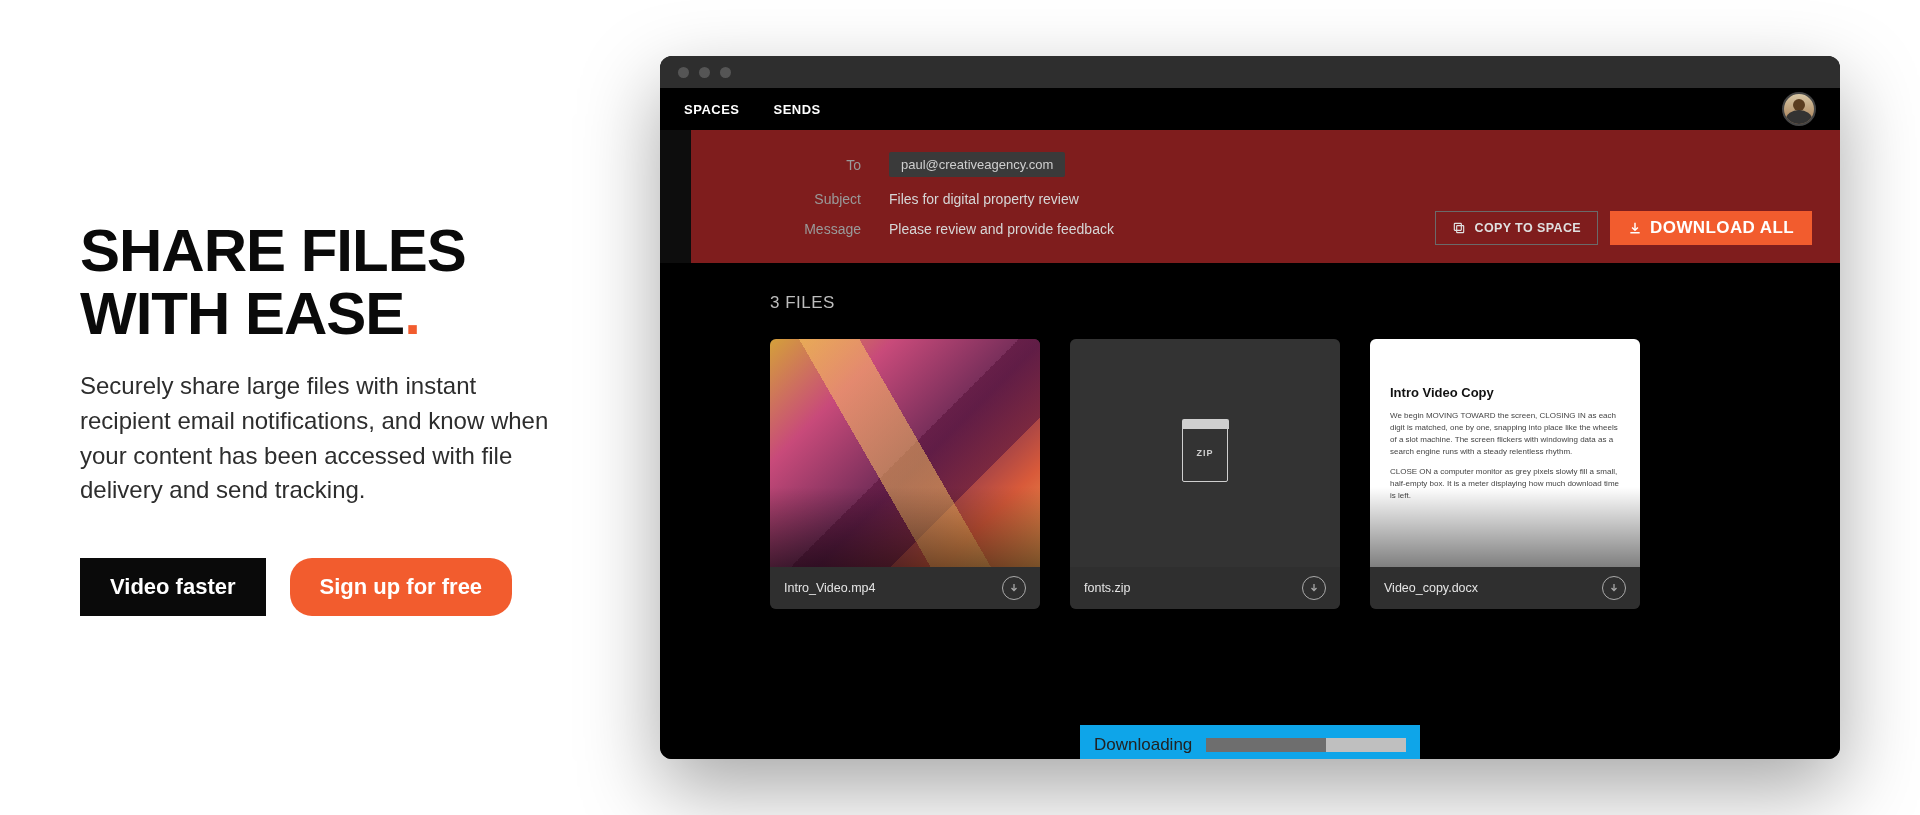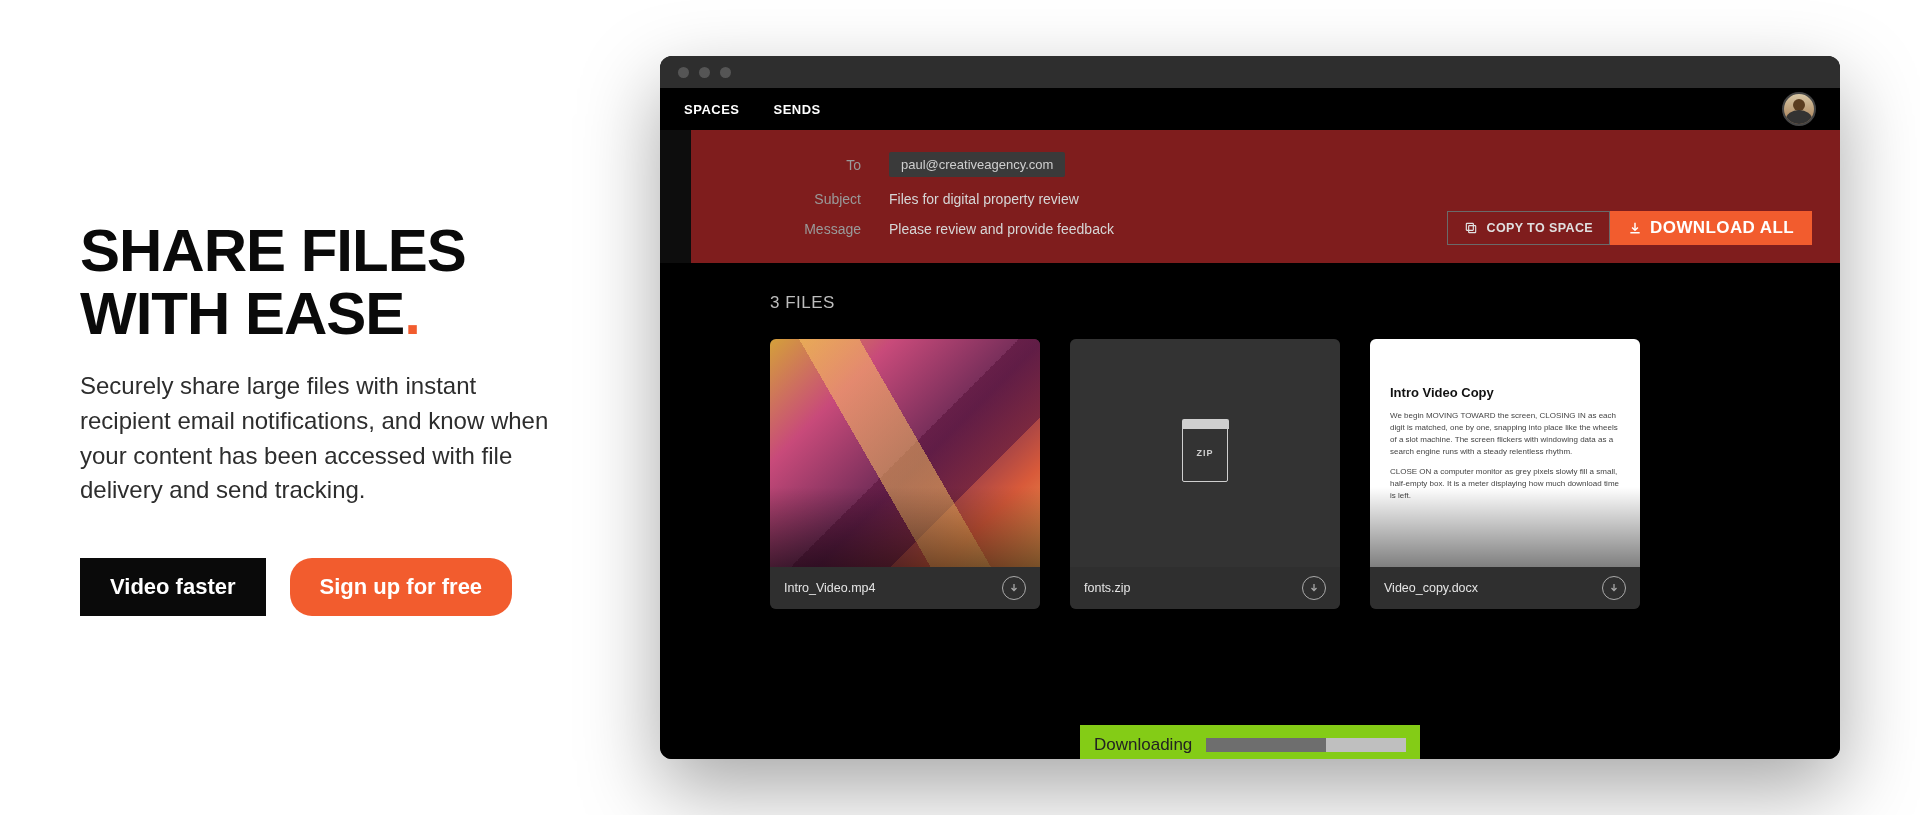--- a/index.html
+++ b/index.html
@@ -22,21 +22,21 @@
   .nav-tab { color: #fff; font-size: 13px; font-weight: 700; letter-spacing: 0.5px; margin-right: 34px; cursor: pointer; }
   .avatar { margin-left: auto; width: 34px; height: 34px; border-radius: 50%; background: linear-gradient(180deg,#d8c7a5 0%,#a67c52 100%); border:2px solid #444; position:relative; overflow:hidden; }
   .avatar::before{content:"";position:absolute;top:5px;left:50%;transform:translateX(-50%);width:12px;height:12px;border-radius:50%;background:#5b3d20;}
   .avatar::after{content:"";position:absolute;bottom:-4px;left:50%;transform:translateX(-50%);width:26px;height:18px;border-radius:50% 50% 0 0;background:#333;}
 
   .form-area { background: #7f1d1d; padding: 22px 28px 22px 28px; position: relative; margin-left: 31px; }
   .form-row { display: flex; align-items: center; margin-bottom: 14px; }
   .form-label { width: 170px; text-align: right; padding-right: 28px; color: #9a9a9a; font-size: 14px; }
   .form-value { color: #d6d6d6; font-size: 14px; }
   .chip { background: #3a3a3a; padding: 5px 12px; border-radius: 2px; color: #cfcfcf; font-size: 13px; display:inline-block; }
-  .action-bar { position: absolute; right: 28px; bottom: 18px; display: flex; }
+  .action-bar { position: absolute; right: 28px; bottom: 18px; display: flex; gap: 12px; }
   .btn-outline { height: 34px; padding: 0 16px; background: transparent; border: 1px solid #6a6a6a; color: #e0e0e0; font-size: 12.5px; font-weight: 600; letter-spacing: 0.4px; display: inline-flex; align-items: center; gap: 8px; cursor: pointer; }
   .btn-download { height: 34px; padding: 0 18px; background: #f25c2e; border: none; color: #fff; font-size: 17px; font-weight: 700; letter-spacing: 0.4px; display: inline-flex; align-items: center; gap: 8px; cursor: pointer; }
 
   .files-area { background: #000; padding: 30px 110px 150px 110px; }
   .files-heading { color: #bdbdbd; font-size: 17px; font-weight: 400; letter-spacing: 0.5px; margin-bottom: 26px; }
   .files-grid { display: flex; gap: 30px; }
   .file-card { width: 270px; height: 270px; border-radius: 6px; overflow: hidden; background: #1a1a1a; position: relative; display:flex; flex-direction:column; }
   .thumb { flex: 1; position: relative; overflow:hidden; }
   .thumb-geo { background: linear-gradient(135deg,#d4a03a 0%,#c84a7a 25%,#6a2a55 55%,#d85a3a 80%,#f0a050 100%); }
   .thumb-geo::before{content:"";position:absolute;inset:0;background:
@@ -47,21 +47,21 @@
   .zip-icon::before{content:"";position:absolute;top:-6px;left:-1.5px;right:-1.5px;height:10px;background:#cfcfcf;border-radius:2px 2px 0 0;}
   .zip-label{ font-size:9px; color:#cfcfcf; letter-spacing:1px; font-weight:600;}
   .thumb-doc { background: #fff; padding: 18px 20px; }
   .doc-title { font-size: 13px; font-weight: 700; color: #111; margin-bottom: 10px; margin-top: 28px; }
   .doc-para { font-size: 8px; line-height: 1.5; color: #444; margin-bottom: 8px; }
   .file-footer { height: 42px; background: rgba(50,50,50,0.9); display: flex; align-items: center; padding: 0 14px; color: #e5e5e5; font-size: 12.5px; }
   .file-footer .dl { margin-left: auto; width: 24px; height: 24px; border: 1.5px solid #aaa; border-radius: 50%; display:flex; align-items:center; justify-content:center; cursor:pointer; }
   .file-card .thumb-doc + .file-footer, .file-card .shade + .file-footer { }
   .shade { position:absolute; left:0; right:0; bottom:42px; height:80px; background:linear-gradient(180deg,rgba(0,0,0,0) 0%, rgba(0,0,0,0.5) 100%); pointer-events:none;}
 
-  .progress-pop { position: absolute; left: 50%; transform: translateX(-50%); bottom: -6px; width: 340px; height: 40px; background: #84cc16; display:flex; align-items:center; padding:0 14px; gap:14px; box-shadow:0 4px 12px rgba(0,0,0,0.3); }
+  .progress-pop { position: absolute; left: 50%; transform: translateX(-50%); bottom: -6px; width: 340px; height: 40px; background: #0ea5e9; display:flex; align-items:center; padding:0 14px; gap:14px; box-shadow:0 4px 12px rgba(0,0,0,0.3); }
   .progress-pop .lbl { font-size: 17px; color: #222; }
   .progress-bar { flex:1; height:14px; background:#bfbfbf; position:relative; }
   .progress-bar .fill{ position:absolute; left:0; top:0; bottom:0; width:60%; background:#6e6e6e; }
 
   svg { display:block; }
 </style>
 </head>
 <body>
 
 <div class="page">

